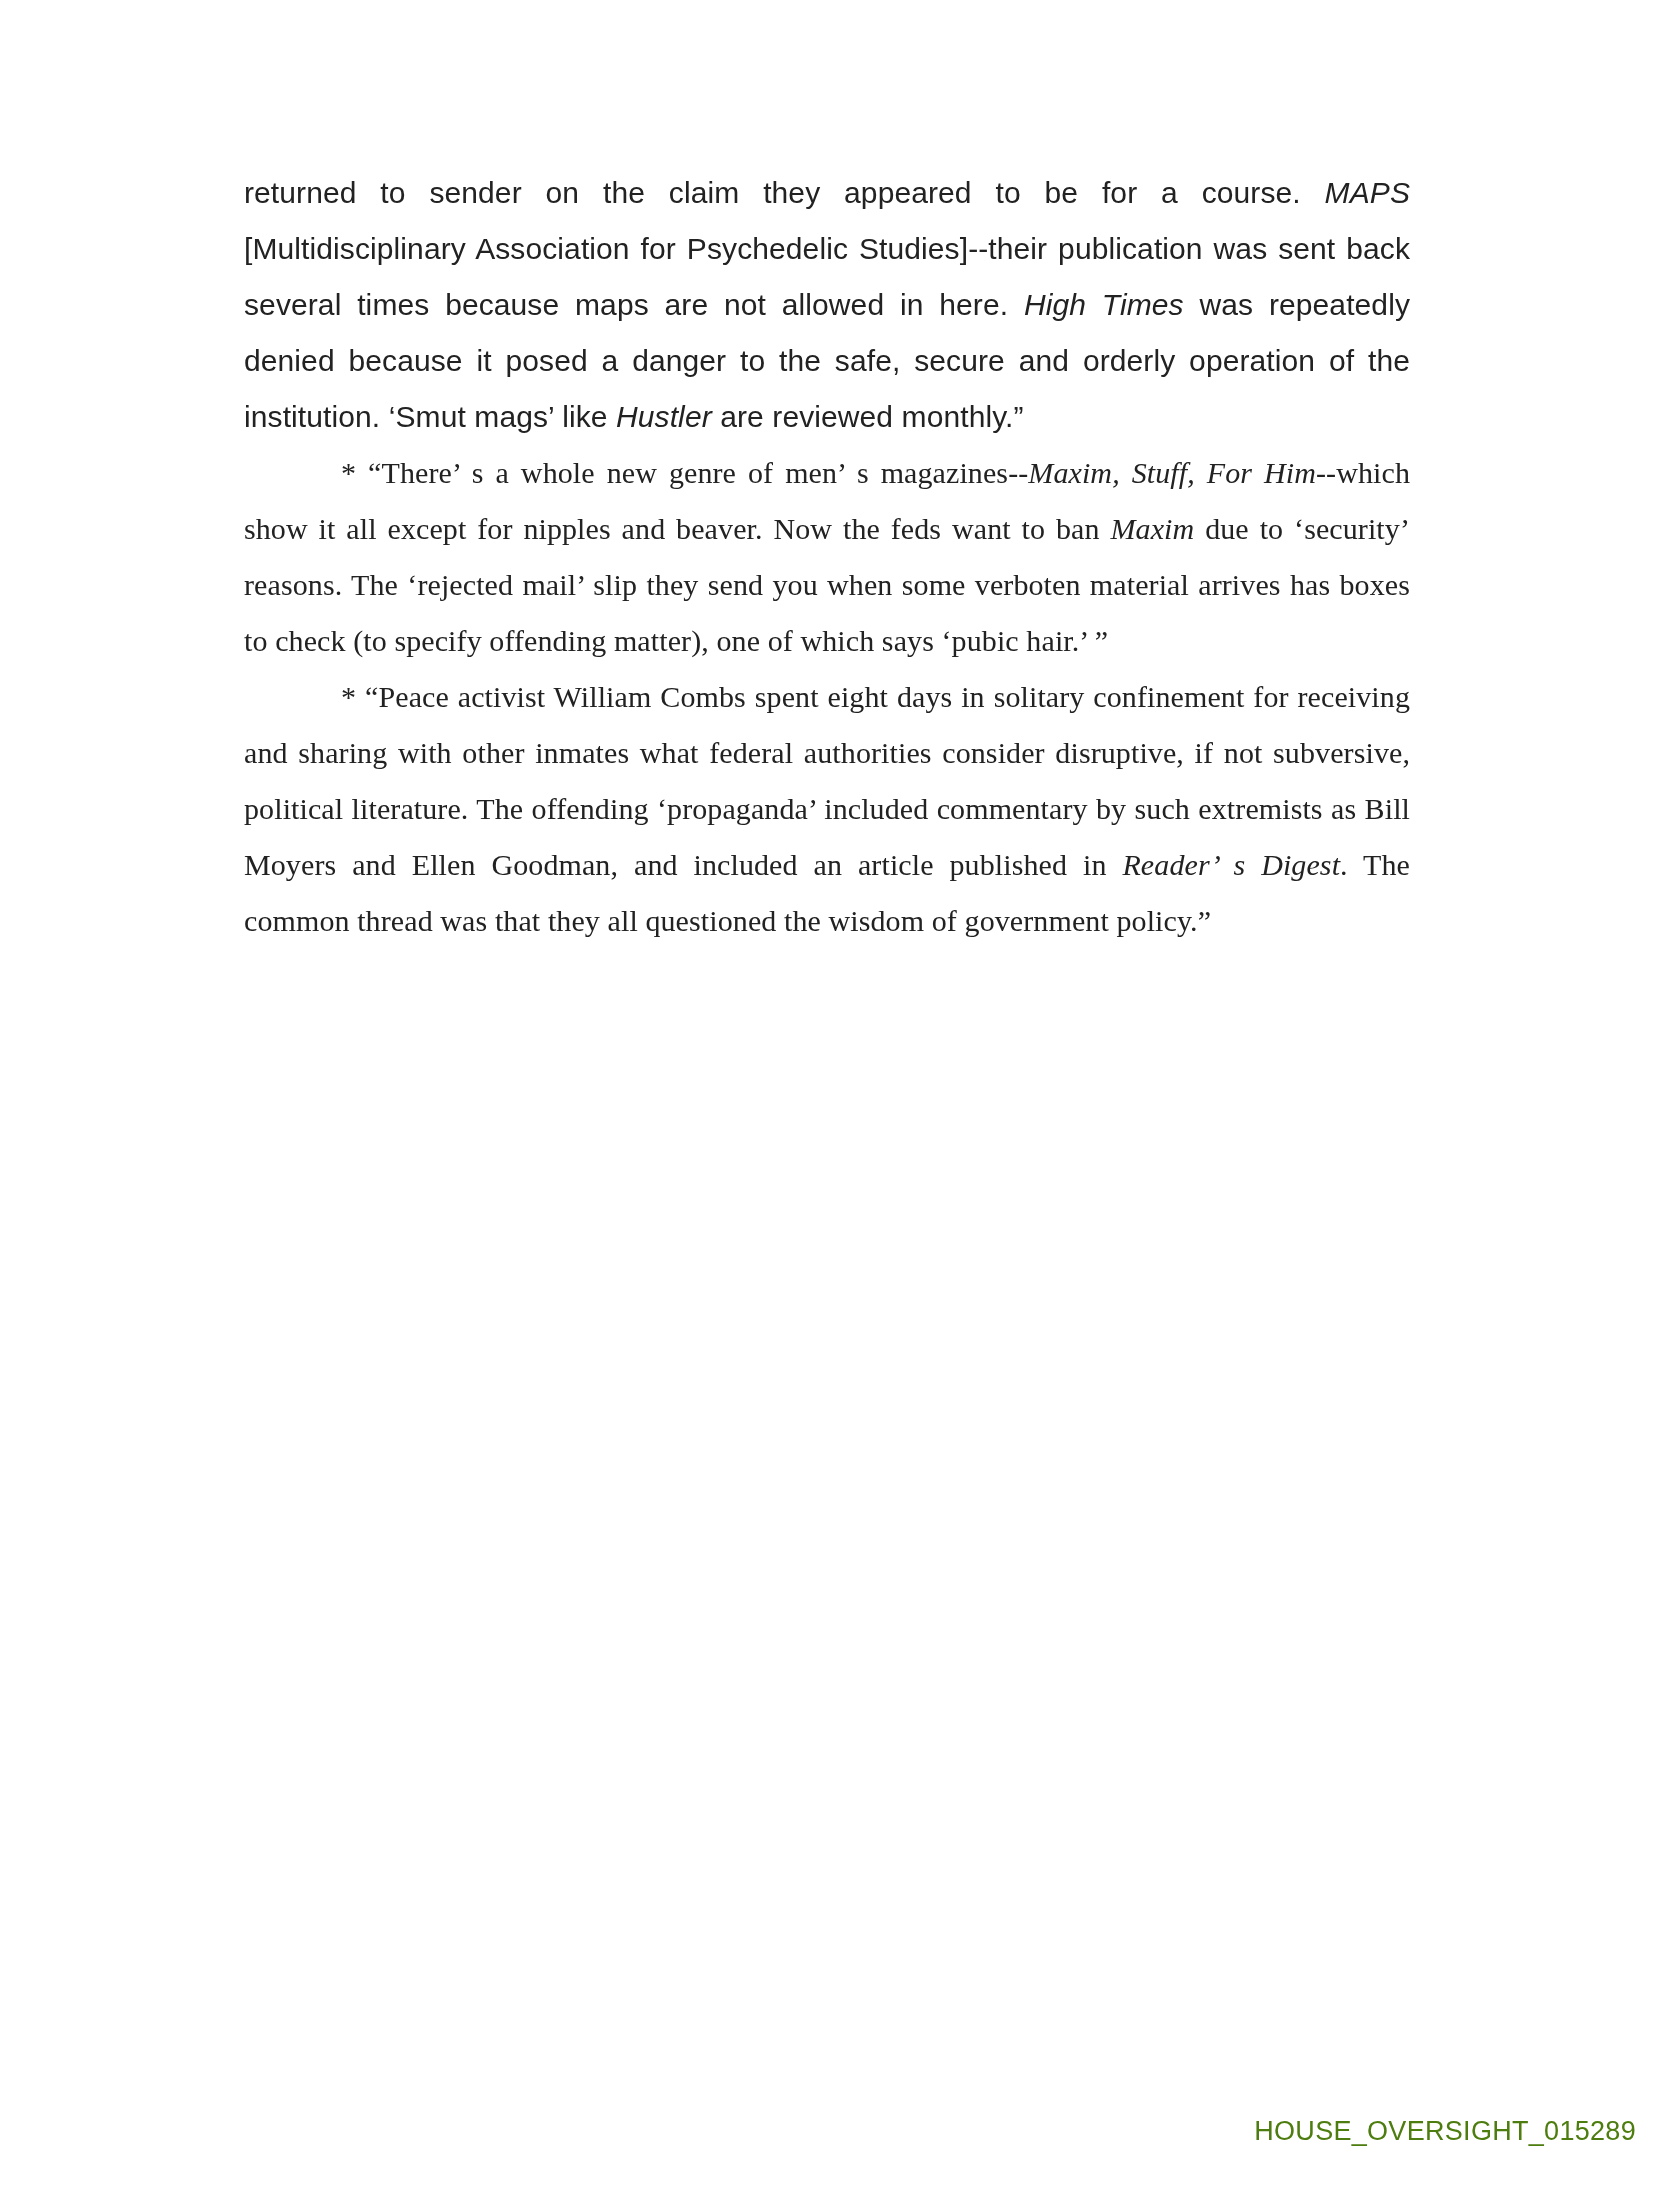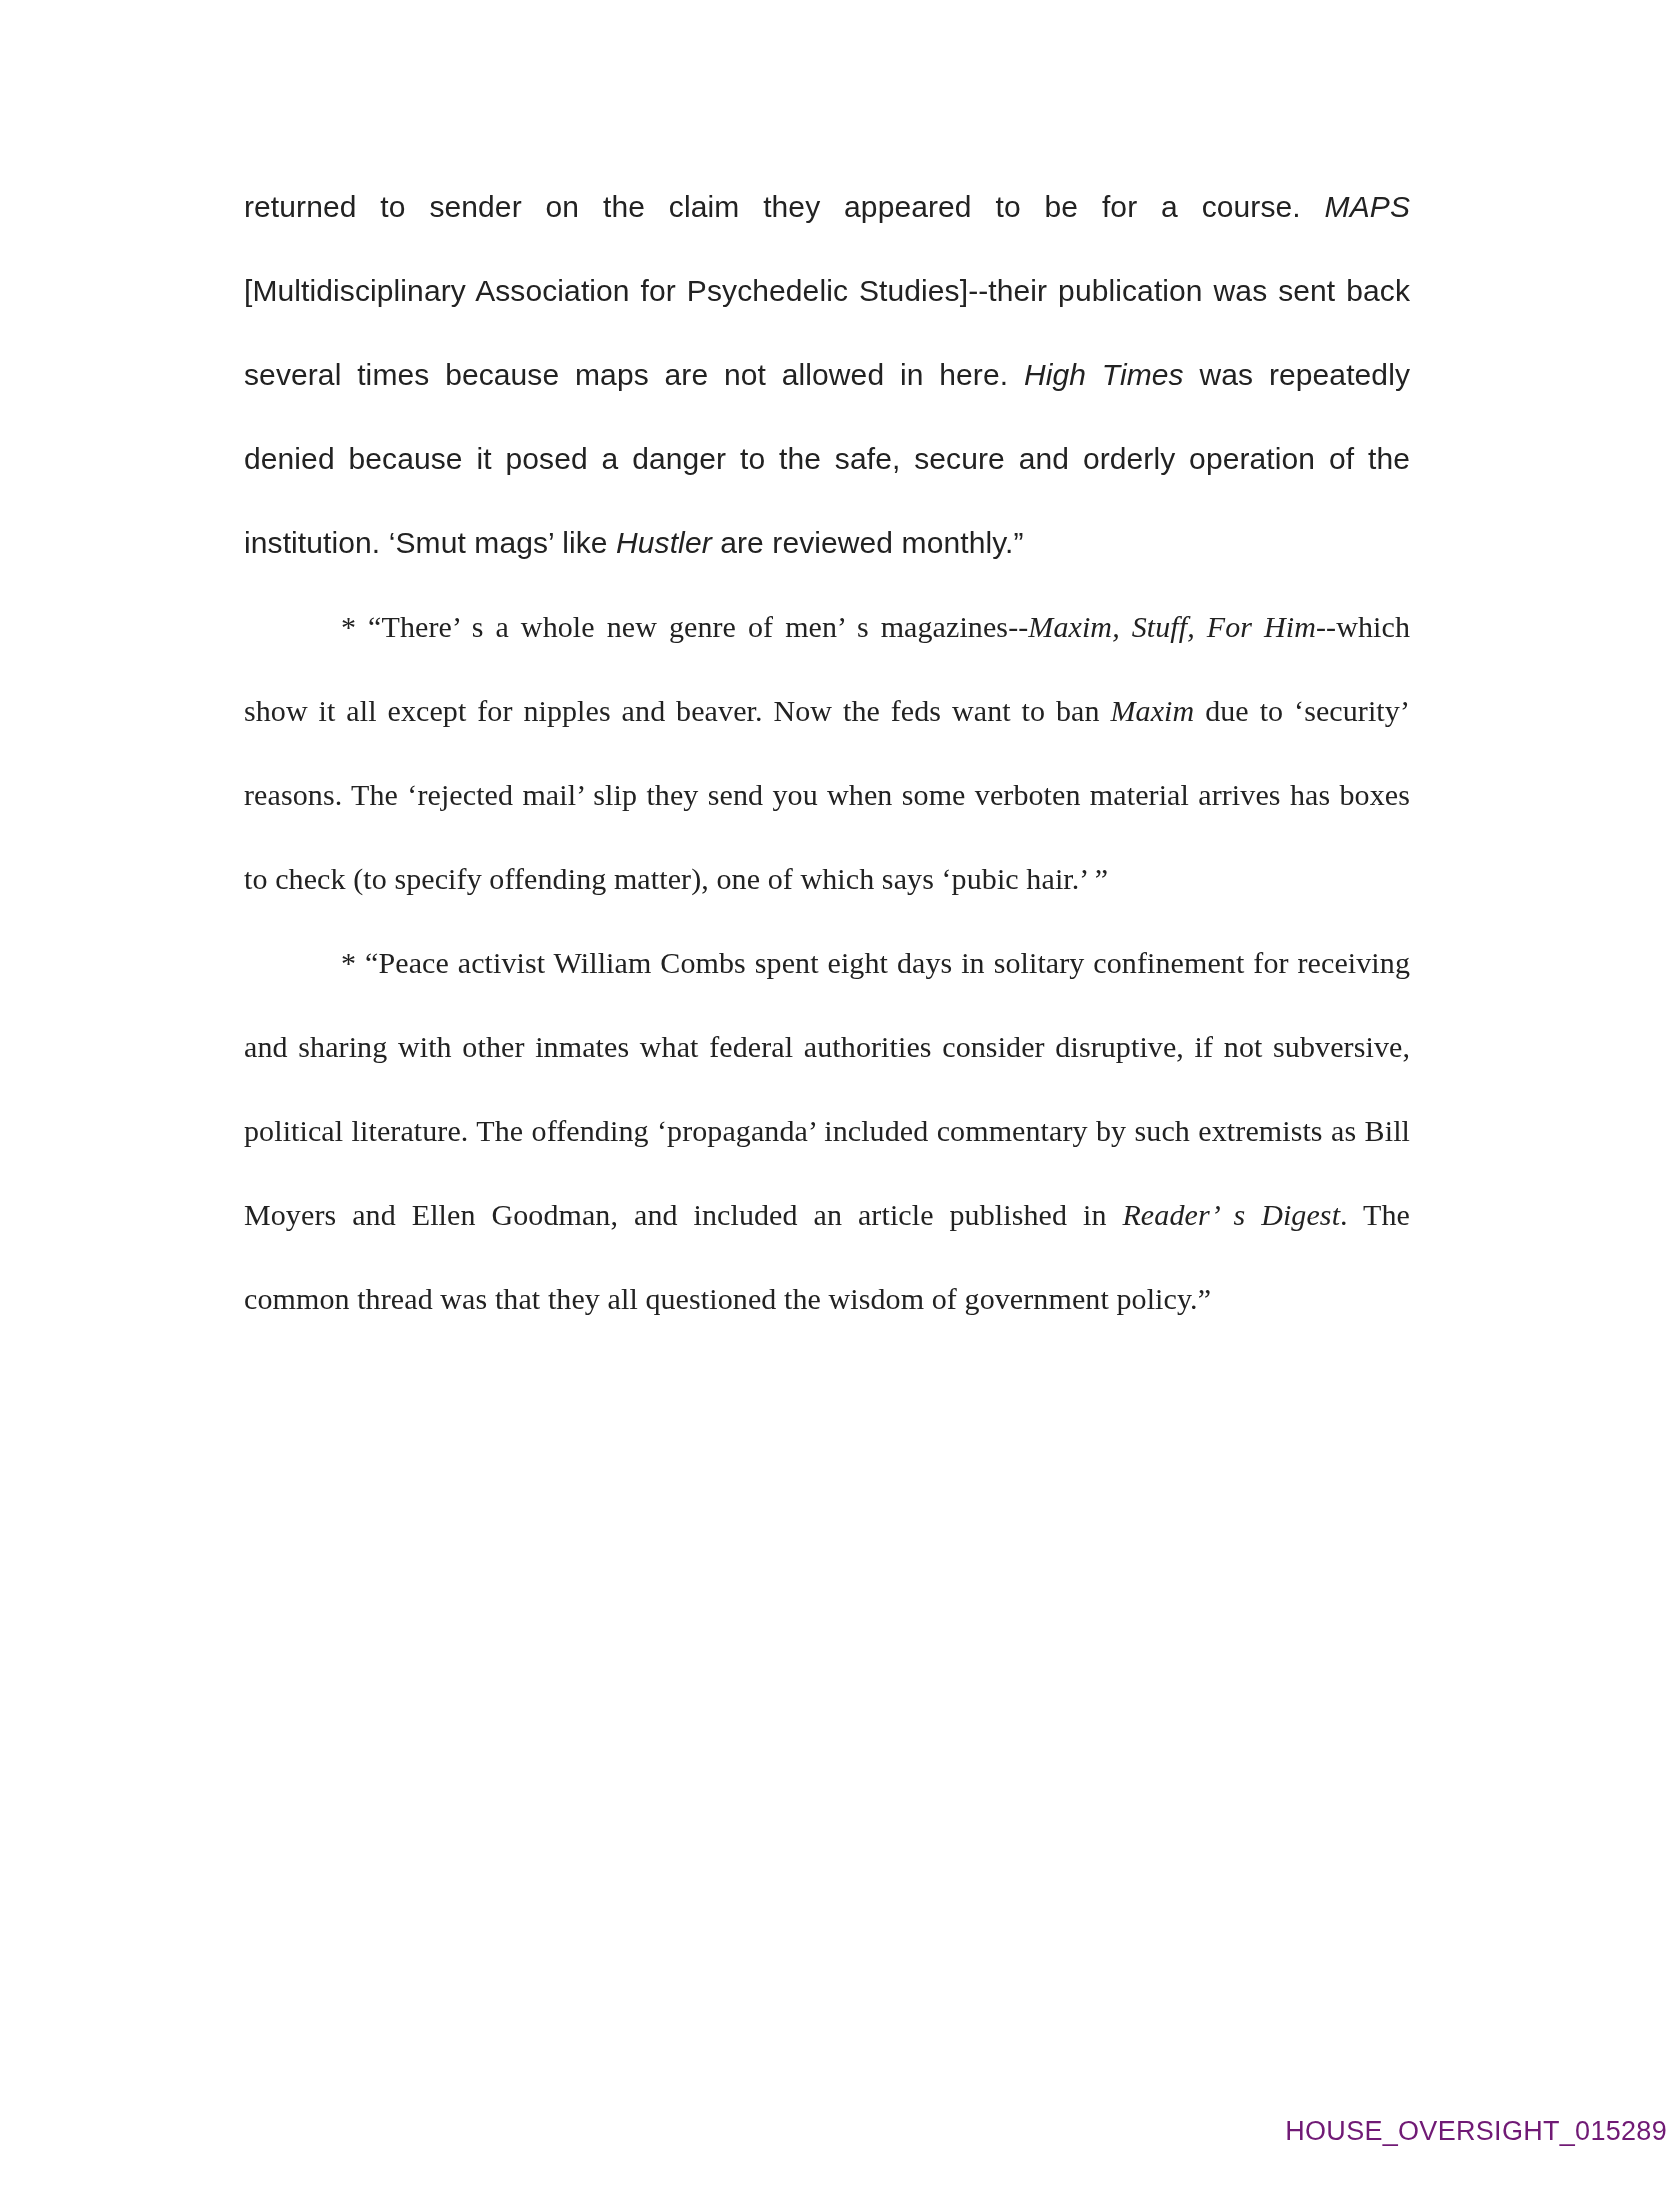--- a/index.html
+++ b/index.html
@@ -17,41 +17,41 @@
     box-sizing: border-box;
     overflow: hidden;
   }
   .doc-body {
     position: absolute;
     left: 244px;
     top: 165px;
     width: 1166px;
     text-align: justify;
     font-size: 30px;
-    line-height: 84px;
+    line-height: 56px;
     letter-spacing: 0.1px;
     color: #222222;
   }
   .para {
     margin: 0;
     padding: 0;
   }
   .para.indent {
     text-indent: 97px;
     font-family: Liberation Serif, serif;
   }
   .it {
     font-style: italic;
   }
   .footer {
     position: absolute;
-    right: 2px;
+    right: 33px;
     bottom: 58px;
     font-size: 27px;
-    color: #701a75;
+    color: #4d7c0f;
     letter-spacing: 0.3px;
     font-family: "Liberation Sans", "DejaVu Sans", sans-serif;
     margin-left: 35px;
   }
 </style>
 </head>
 <body>
 
 <main class="page">
   <div class="doc-body">

